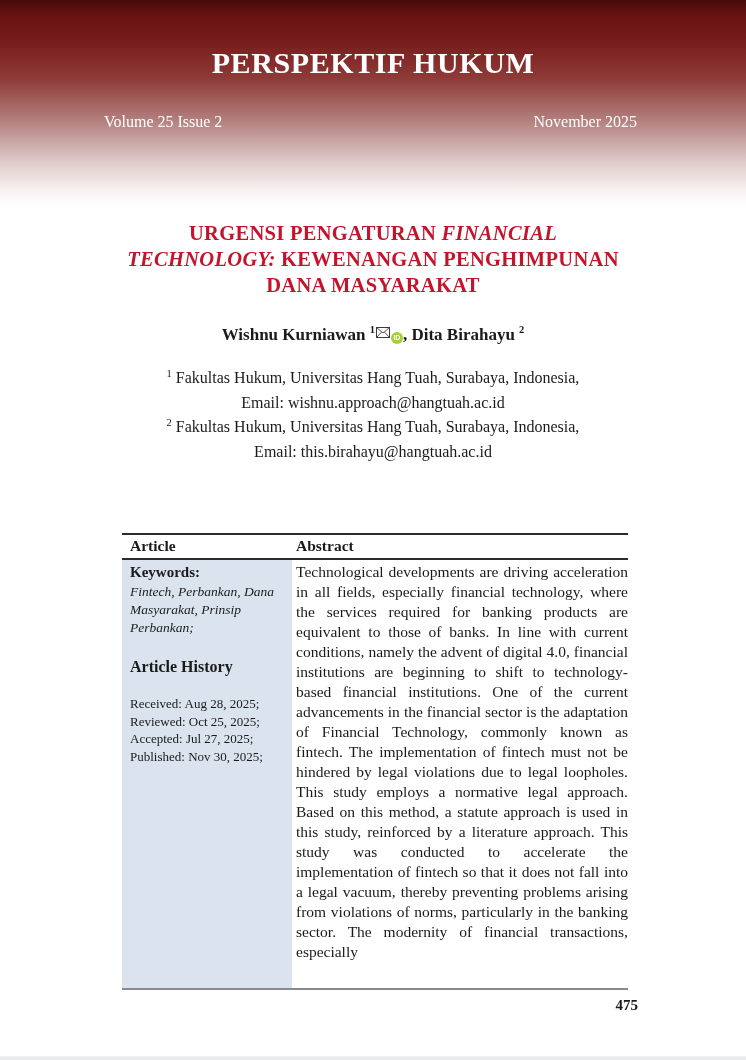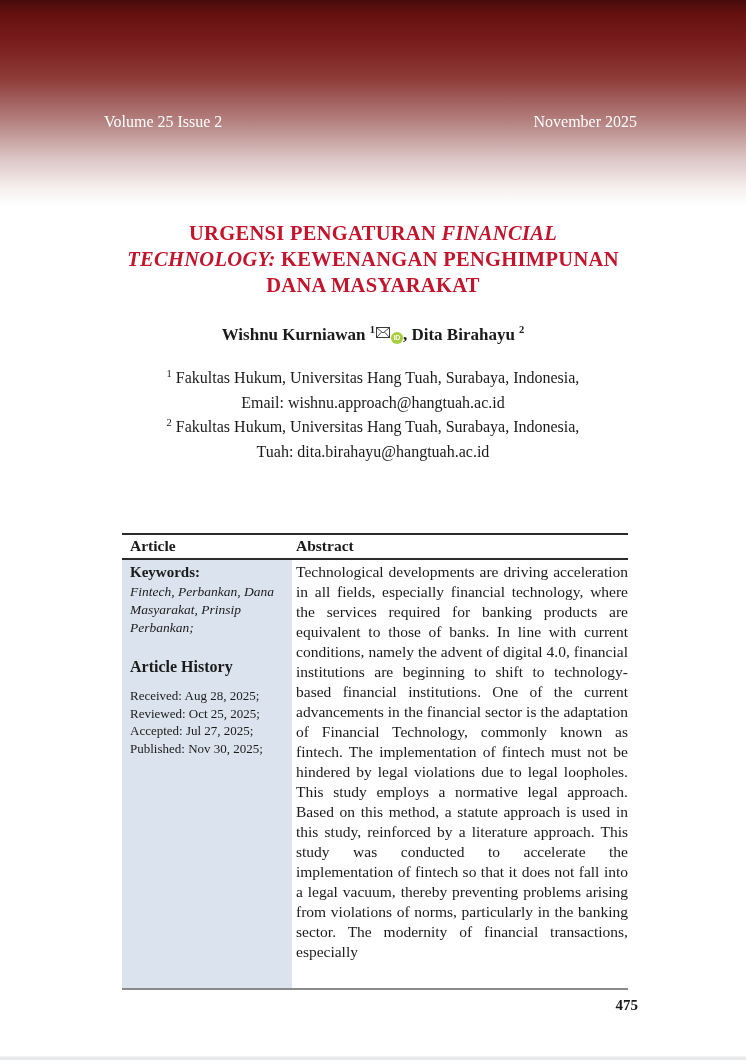--- a/index.html
+++ b/index.html
@@ -39,33 +39,34 @@
   .it-header{display:flex;border-bottom:2px solid #2b2b2b;font-weight:bold;
     font-size:15.5px;padding:2px 0 3px;}
   .it-col1{width:170px;box-sizing:border-box;padding-left:8px;}
   .it-col2{flex:1;box-sizing:border-box;padding-left:4px;}
   .it-body{flex:1;display:flex;overflow:hidden;}
   .cell-article{width:170px;box-sizing:border-box;background:#dbe4ee;padding:4px 8px 0;}
   .cell-abstract{flex:1;box-sizing:border-box;padding:2px 0 0 4px;
     text-align:justify;font-size:15.5px;line-height:20px;}
   .kw-label{font-weight:bold;font-size:15px;margin-bottom:2px;}
   .kw-line{font-style:italic;font-size:13.5px;line-height:18px;}
-  .hist-label{font-weight:bold;font-size:16px;margin-top:21px;margin-bottom:11px;}
+  .hist-label{font-weight:bold;font-size:16px;margin-top:21px;margin-bottom:19px;}
   .hist-item{font-size:13px;line-height:17.5px;}
 
   .page-number{position:absolute;top:997px;right:108px;font-weight:bold;font-size:15px;}
   .bottom-strip{position:absolute;bottom:0;left:0;width:100%;height:3px;
     background:#e8eaec;border-top:1px solid #f2f3f4;}
 </style>
 </head>
 <body>
 
 <div class="page">
 
   <div class="masthead">
+    <div class="journal-name">PERSPEKTIF HUKUM</div>
     <div class="masthead-meta">
       <span>Volume 25 Issue 2</span>
       <span>November 2025</span>
     </div>
   </div>
 
   <div class="article-title">
     <span>URGENSI PENGATURAN</span>
     <span class="it">FINANCIAL</span><br>
     <span class="it">TECHNOLOGY:</span>
@@ -85,21 +86,21 @@
 
   <div class="affiliations">
     <div>
       <sup>1</sup>
       <span>Fakultas Hukum, Universitas Hang Tuah, Surabaya, Indonesia,</span><br>
       <span>Email: wishnu.approach@hangtuah.ac.id</span>
     </div>
     <div>
       <sup>2</sup>
       <span>Fakultas Hukum, Universitas Hang Tuah, Surabaya, Indonesia,</span><br>
-      <span>Tuah: dita.birahayu@hangtuah.ac.id</span>
+      <span>Email: this.birahayu@hangtuah.ac.id</span>
     </div>
   </div>
 
 
   <div class="info-table">
     <div class="it-header">
       <div class="it-col1">Article</div>
       <div class="it-col2">Abstract</div>
     </div>
     <div class="it-body">

